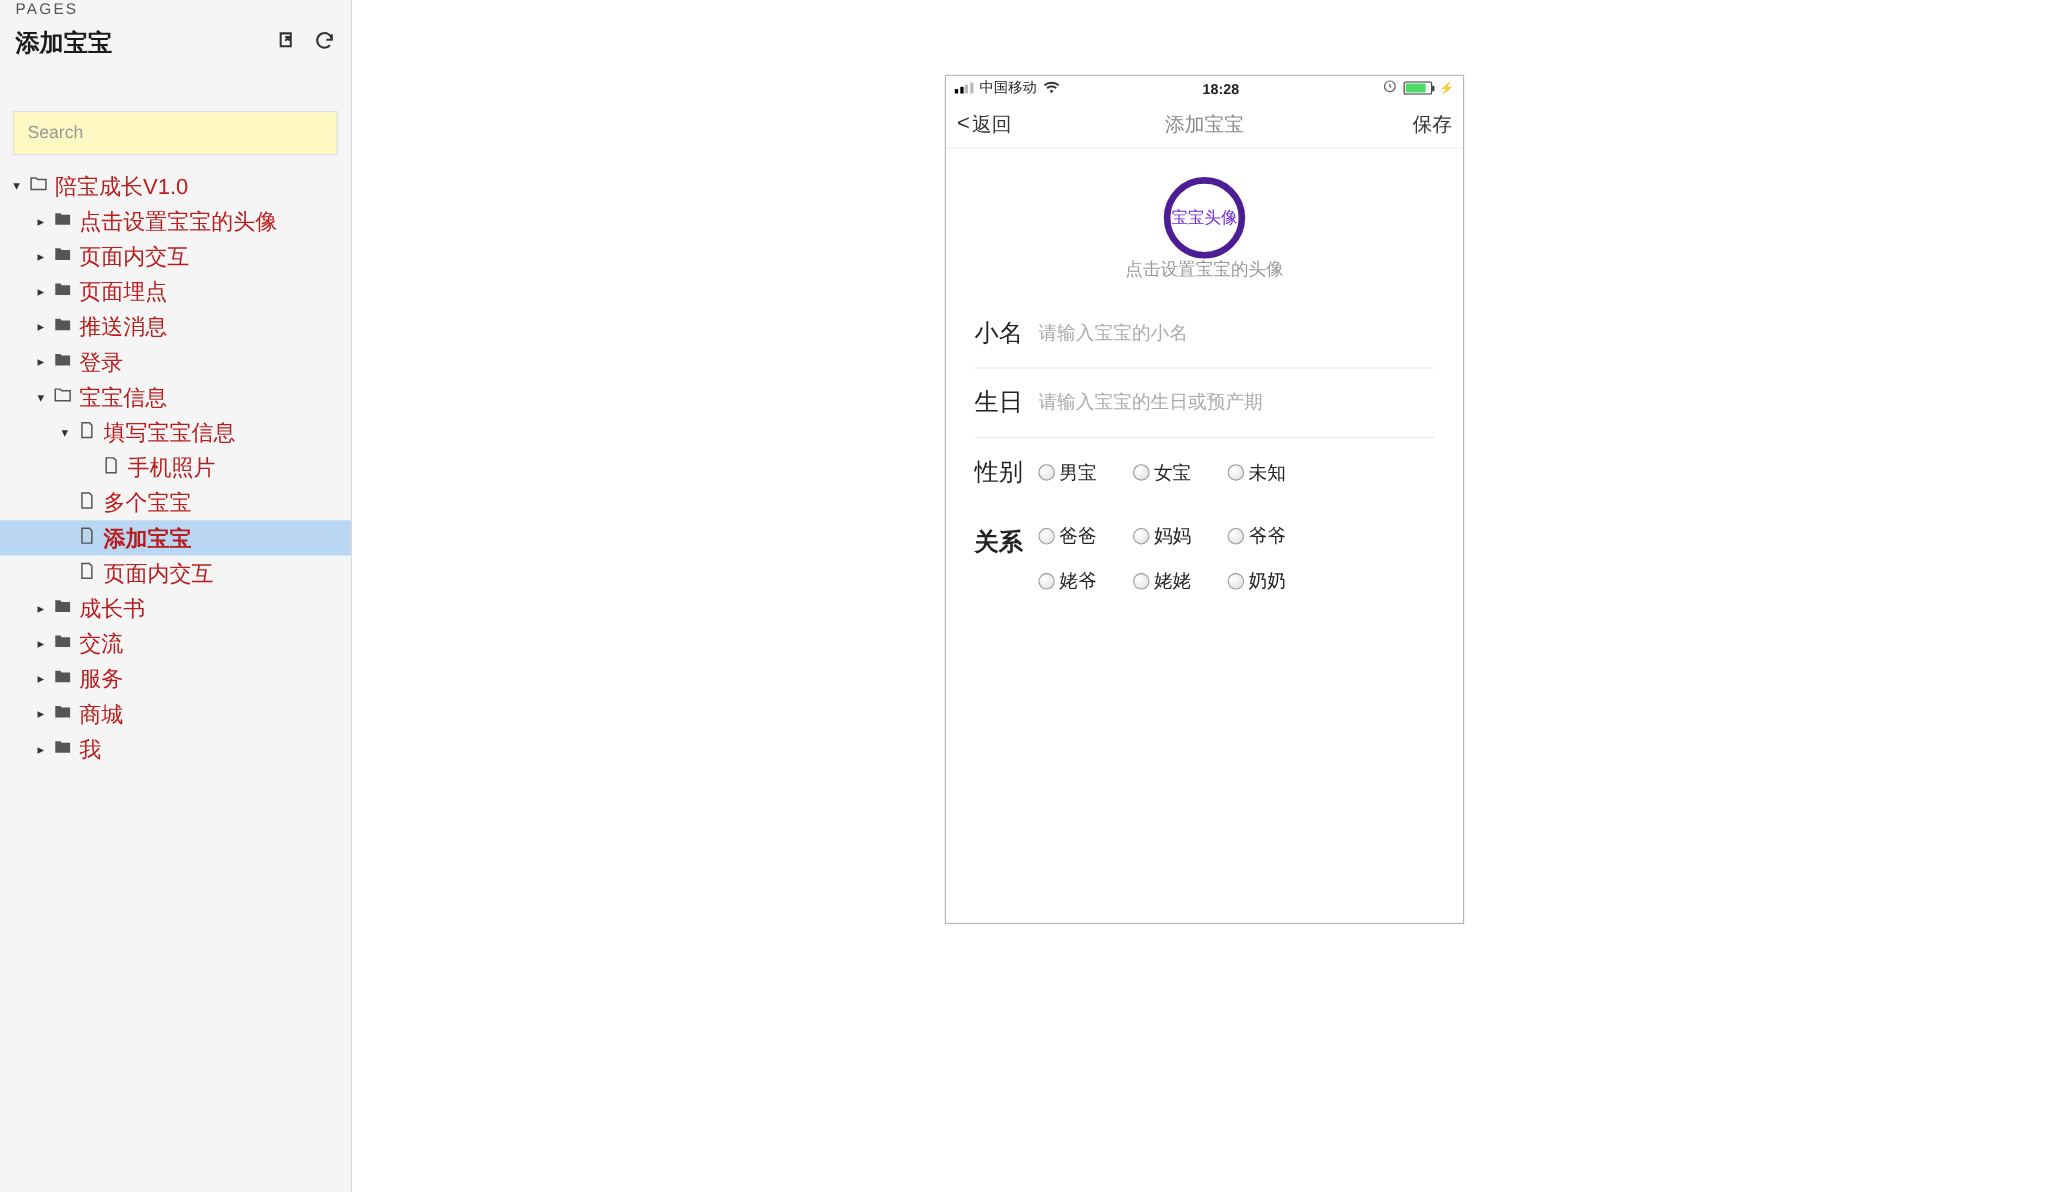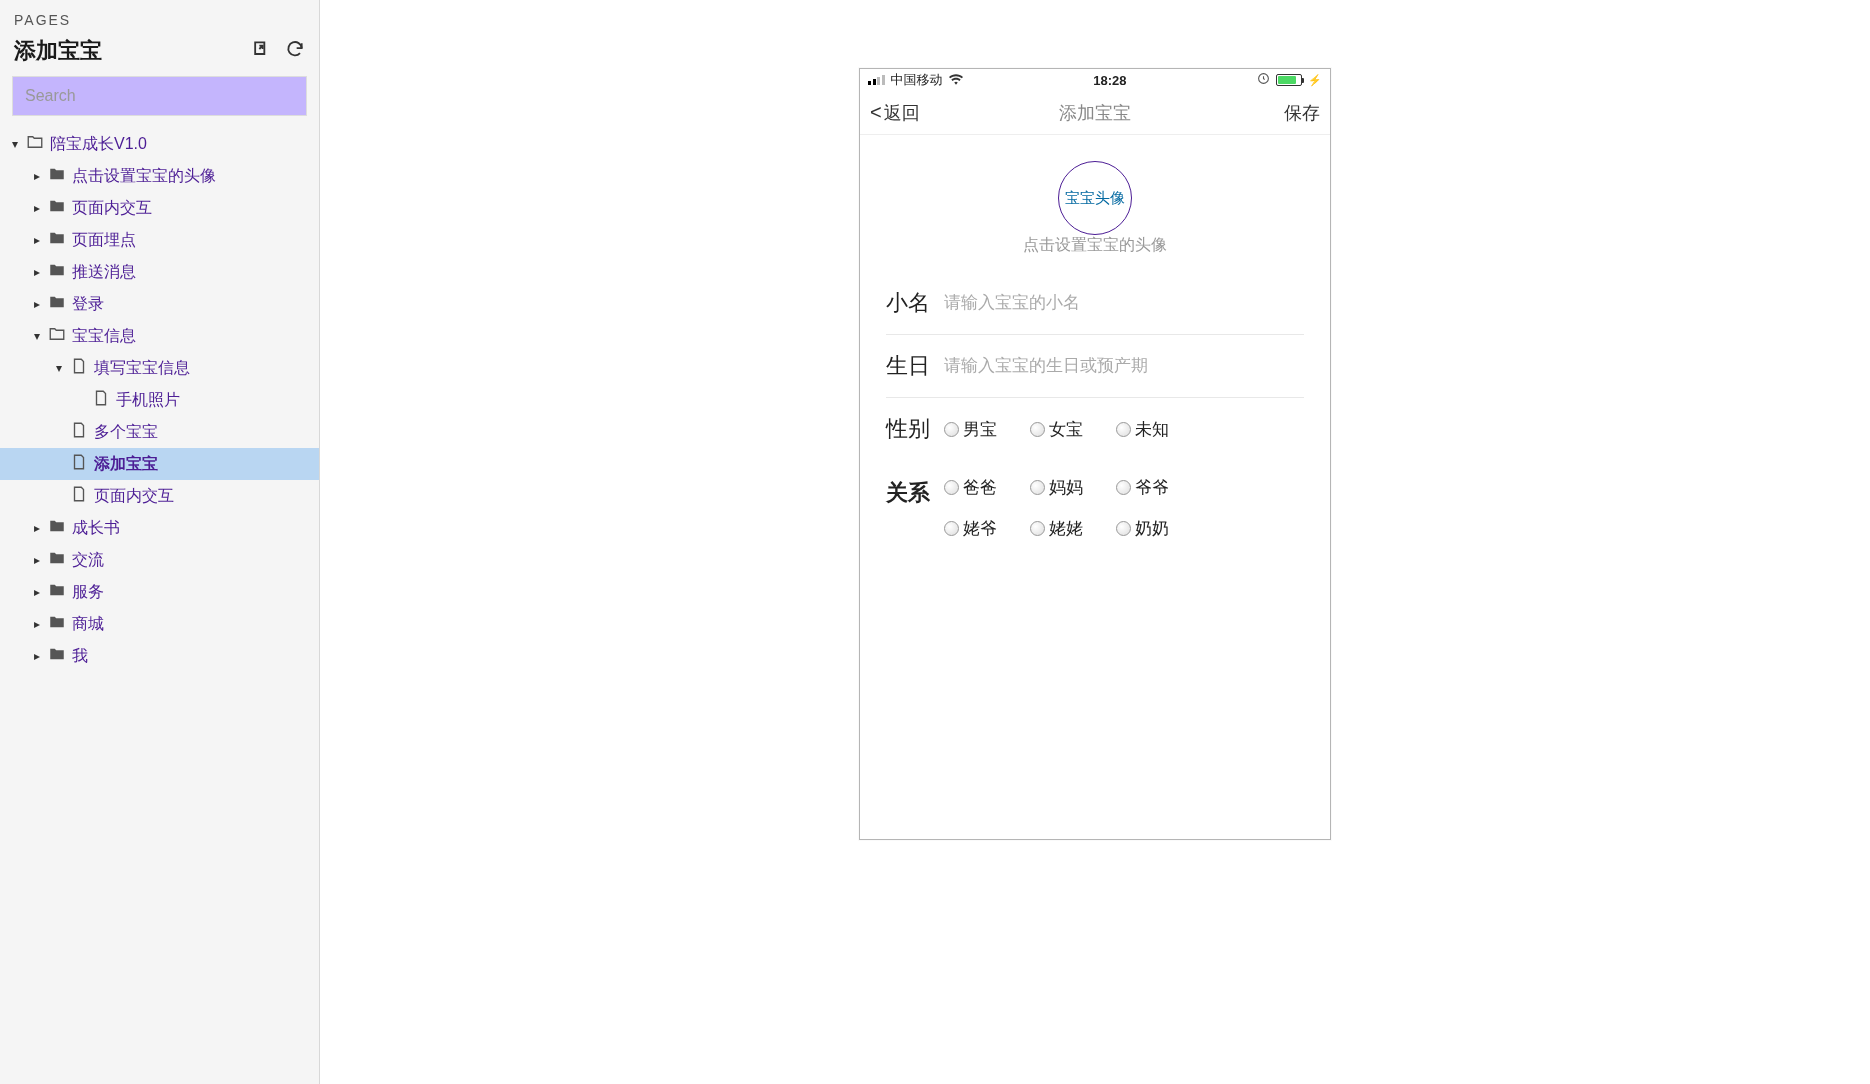--- a/index.html
+++ b/index.html
@@ -1,35 +1,35 @@
 <!DOCTYPE html>
 <html><head>
 <meta charset="utf-8">
 <style>
   * { box-sizing: border-box; margin: 0; padding: 0; }
   html, body { height: 100%; font-family: -apple-system, "Helvetica Neue", Arial, "PingFang SC", "Microsoft YaHei", sans-serif; }
   body { display: flex; background: #fff; }
   
   .sidebar { width: 320px; height: 100vh; background: #f5f5f5; border-right: 1px solid #d8d8d8; display: flex; flex-direction: column; }
-  .sidebar-header { padding: 12px 14px 10px 14px; }
+  .sidebar-header { padding: 0 14px 10px 14px; }
   .pages-label { font-size: 14px; letter-spacing: 2px; color: #555; font-weight: 500; }
   .title-row { display: flex; align-items: center; justify-content: space-between; margin-top: 8px; }
   .page-title { font-size: 22px; font-weight: 700; color: #1a1a1a; }
   .title-icons { display: flex; gap: 14px; }
   .title-icons svg { width: 20px; height: 20px; cursor: pointer; }
   .search-wrap { padding: 0 12px 12px 12px; }
-  .search-input { width: 100%; height: 40px; border: 1px solid #ddd; background: #c4b5fd; padding: 0 12px; font-size: 16px; color: #333; outline: none; }
+  .search-input { width: 100%; height: 40px; border: 1px solid #ddd; background: #fef9c3; padding: 0 12px; font-size: 16px; color: #333; outline: none; margin-top: 37px; }
   .search-input::placeholder { color: #999; }
   .tree { flex: 1; overflow: auto; padding-bottom: 20px; }
   .tree-row { display: flex; align-items: center; height: 32px; cursor: pointer; user-select: none; }
   .tree-row.selected { background: #b9d6f2; }
   .caret { width: 14px; display: inline-flex; justify-content: center; color: #333; font-size: 12px; }
   .caret.blank { visibility: hidden; }
   .node-icon { width: 18px; height: 18px; margin: 0 6px 0 4px; flex-shrink: 0; }
-  .node-label { font-size: 16px; color: #4c1d95; white-space: nowrap; overflow: hidden; text-overflow: ellipsis; }
+  .node-label { font-size: 20px; color: #b91c1c; white-space: nowrap; overflow: hidden; text-overflow: ellipsis; }
   .node-label.bold { font-weight: 700; }
   
   .indent-0 { padding-left: 8px; }
   .indent-1 { padding-left: 30px; }
   .indent-2 { padding-left: 52px; }
   .indent-3 { padding-left: 74px; }
   
   .canvas { flex: 1; position: relative; background: #fff; overflow: auto; }
   .phone-frame { position: absolute; left: 50%; top: 68px; transform: translateX(-50%); width: 472px; height: 772px; border: 1px solid #b5b5b5; background: #fff; box-shadow: 0 0 0 1px rgba(0,0,0,0.02); }
   
@@ -47,21 +47,21 @@
   .battery::after { content:""; position:absolute; right:-3px; top:3px; width:2px; height:5px; background:#333; border-radius:0 1px 1px 0;}
   .battery-fill { height:100%; width:80%; background:#4cd964; border-radius:1px;}
   .charge-icon { font-size:11px; }
   
   .nav-bar { height: 44px; border-bottom: 1px solid #eee; display: flex; align-items: center; justify-content: space-between; padding: 0 10px; }
   .nav-back { display: flex; align-items: center; font-size: 18px; color: #333; cursor: pointer; gap: 2px;}
   .nav-title { font-size: 18px; color: #888; position:absolute; left:50%; transform:translateX(-50%);}
   .nav-save { font-size: 18px; color: #333; cursor: pointer; }
   
   .avatar-section { display: flex; flex-direction: column; align-items: center; padding: 26px 0 16px 0; }
-  .avatar-circle { width: 74px; height: 74px; border: 1px solid #4c1d95; border-radius: 50%; display: flex; align-items: center; justify-content: center; font-size: 15px; color: #0369a1; cursor: pointer; }
+  .avatar-circle { width: 74px; height: 74px; border: 6px solid #4c1d95; border-radius: 50%; display: flex; align-items: center; justify-content: center; font-size: 15px; color: #6d28d9; cursor: pointer; }
   .avatar-hint { font-size: 16px; color: #999; }
   
   .form { padding: 0 26px; }
   .form-row { display: flex; align-items: center; border-bottom: 1px solid #e8e8e8; padding: 16px 0; }
   .form-row.noborder { border-bottom: none; }
   .form-label { width: 58px; font-size: 22px; color: #222; flex-shrink: 0; }
   .form-input { flex: 1; border: none; font-size: 17px; color: #333; outline: none; background: transparent; }
   .form-input::placeholder { color: #aaa; }
   .radio-group { flex: 1; display: flex; flex-wrap: wrap; justify-content: flex-start; gap: 18px 26px; }
   .radio-item { display: flex; align-items: center; gap: 4px; font-size: 17px; color: #222; min-width: 60px;}

